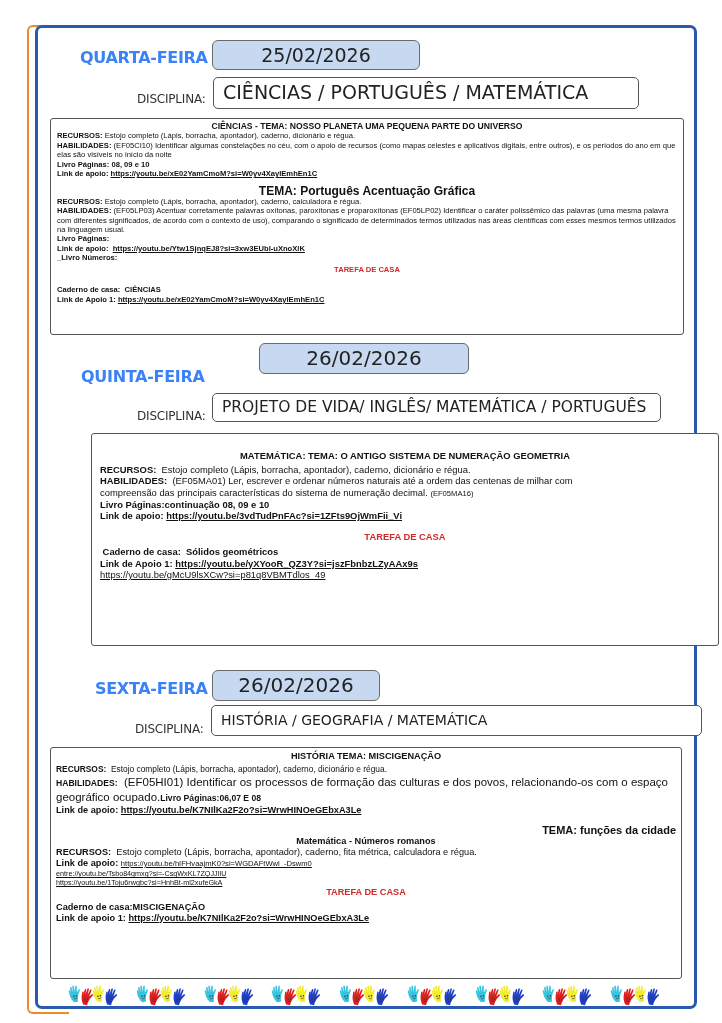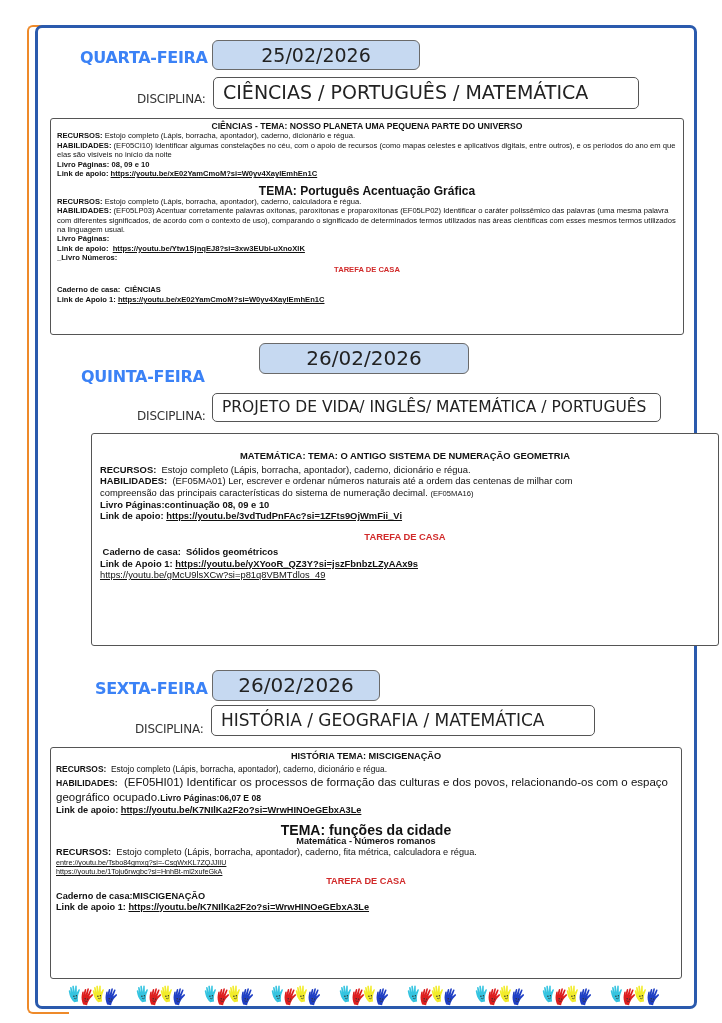--- a/index.html
+++ b/index.html
@@ -76,32 +76,33 @@
   <div class="tarefa" style="font-size:9.4px;">TAREFA DE CASA</div>
   <div style="height:4px;"></div>
   <div class="line">&nbsp;<b>Caderno de casa:</b>&nbsp; <b>Sólidos geométricos</b></div>
   <div class="line"><b>Link de Apoio 1:</b> <span class="link">https://youtu.be/yXYooR_QZ3Y?si=jszFbnbzLZyAAx9s</span></div>
   <div class="line"><span class="link plain">https://youtu.be/gMcU9lsXCw?si=p81q8VBMTdlos_49</span></div>
 </div>
 
 <div class="day-label" style="left:95px; top:679px;">SEXTA-FEIRA</div>
 <div class="date-box" style="left:212px; top:670px; width:168px; height:31px; font-size:20px; line-height:29px;">26/02/2026</div>
 <div class="disc-label" style="left:135px; top:722px;">DISCIPLINA:</div>
-<div class="disc-box" style="left:211px; top:705px; width:384px; height:31px; font-size:17px; line-height:29px;">HISTÓRIA / GEOGRAFIA / MATEMÁTICA</div>
+<div class="disc-box" style="left:211px; top:705px; width:491px; height:31px; font-size:14px; line-height:29px;">HISTÓRIA / GEOGRAFIA / MATEMÁTICA</div>
 
 <div class="content-box b3" style="left:50px; top:747px; width:632px; height:232px; padding: 3px 5px;">
   <div class="center" style="font-size:9.2px;">HISTÓRIA TEMA: MISCIGENAÇÃO</div>
   <div style="height:2px;"></div>
   <div class="line" style="font-size:8.4px;"><b>RECURSOS:</b>&nbsp; <span>Estojo completo (Lápis, borracha, apontador), caderno, dicionário e régua.</span></div>
   <div class="line" style="font-size:11.5px; line-height:14px;"><b style="font-size:8.6px;">HABILIDADES:</b>&nbsp; <span>(EF05HI01) Identificar os processos de formação das culturas e dos povos, relacionando-os com o espaço geográfico ocupado.</span><b style="font-size:8.6px;">Livro Páginas:06,07 E 08</b></div>
   <div class="line"><b>Link de apoio:</b> <span class="link">https://youtu.be/K7NIlKa2F2o?si=WrwHINOeGEbxA3Le</span></div>
   <div style="height:9px;"></div>
-  <div class="center" style="font-size:14px;">TEMA: funções da cidade</div>
+  <div class="center" style="font-size:11px;text-align:right;">TEMA: funções da cidade</div>
   <div class="center" style="font-size:9.2px;">Matemática - Números romanos</div>
   <div class="line"><b>RECURSOS:</b>&nbsp; <span>Estojo completo (Lápis, borracha, apontador), caderno, fita métrica, calculadora e régua.</span></div>
+  <div class="line"><b>Link de apoio:</b> <span class="link plain" style="font-size:7.6px;">https://youtu.be/hIFHvaajmK0?si=WGDAFtWwl_-Dswm0</span></div>
   <div class="line" style="font-size:7.2px; line-height:9px;"><span class="link plain">entre://youtu.be/Tsbo84gmxg?si=-CsgWxKL7ZQJJlIU</span></div>
   <div class="line" style="font-size:7.2px; line-height:9px;"><span class="link plain">https://youtu.be/1Toju6rwgbc?si=HnhBt-ml2xufeGkA</span></div>
   <div class="tarefa" style="font-size:9.2px;">TAREFA DE CASA</div>
   <div style="height:4px;"></div>
   <div class="line"><b>Caderno de casa:</b><b>MISCIGENAÇÃO</b></div>
   <div class="line"><b>Link de apoio 1:</b> <span class="link">https://youtu.be/K7NIlKa2F2o?si=WrwHINOeGEbxA3Le</span></div>
 </div>
 
 <div class="hands" id="hands">
     <div class="hand-group">

